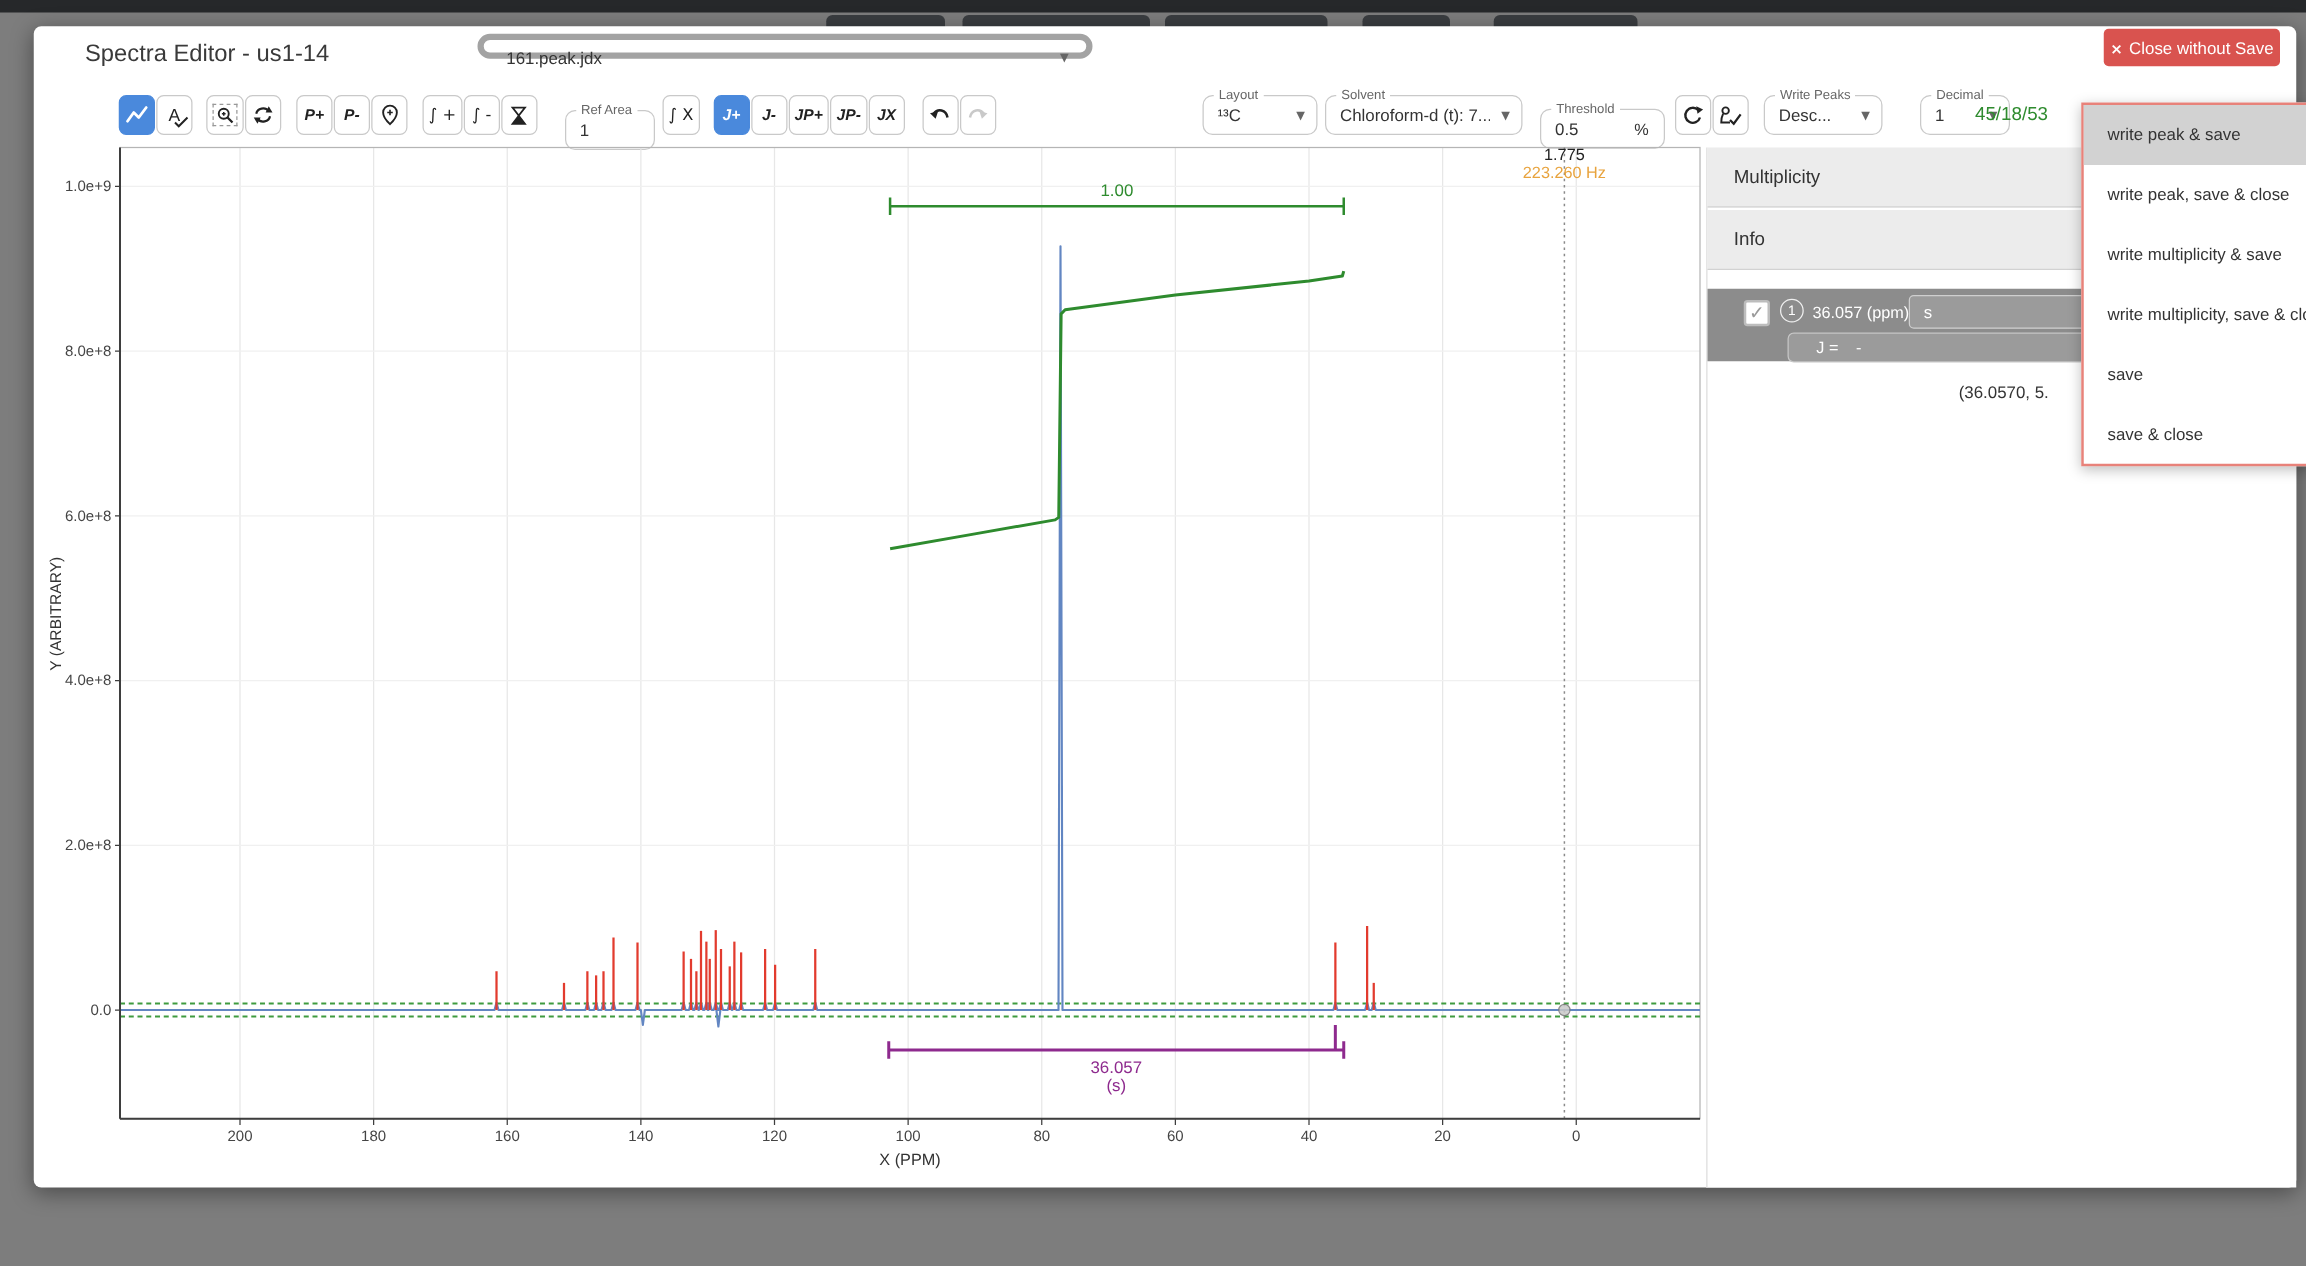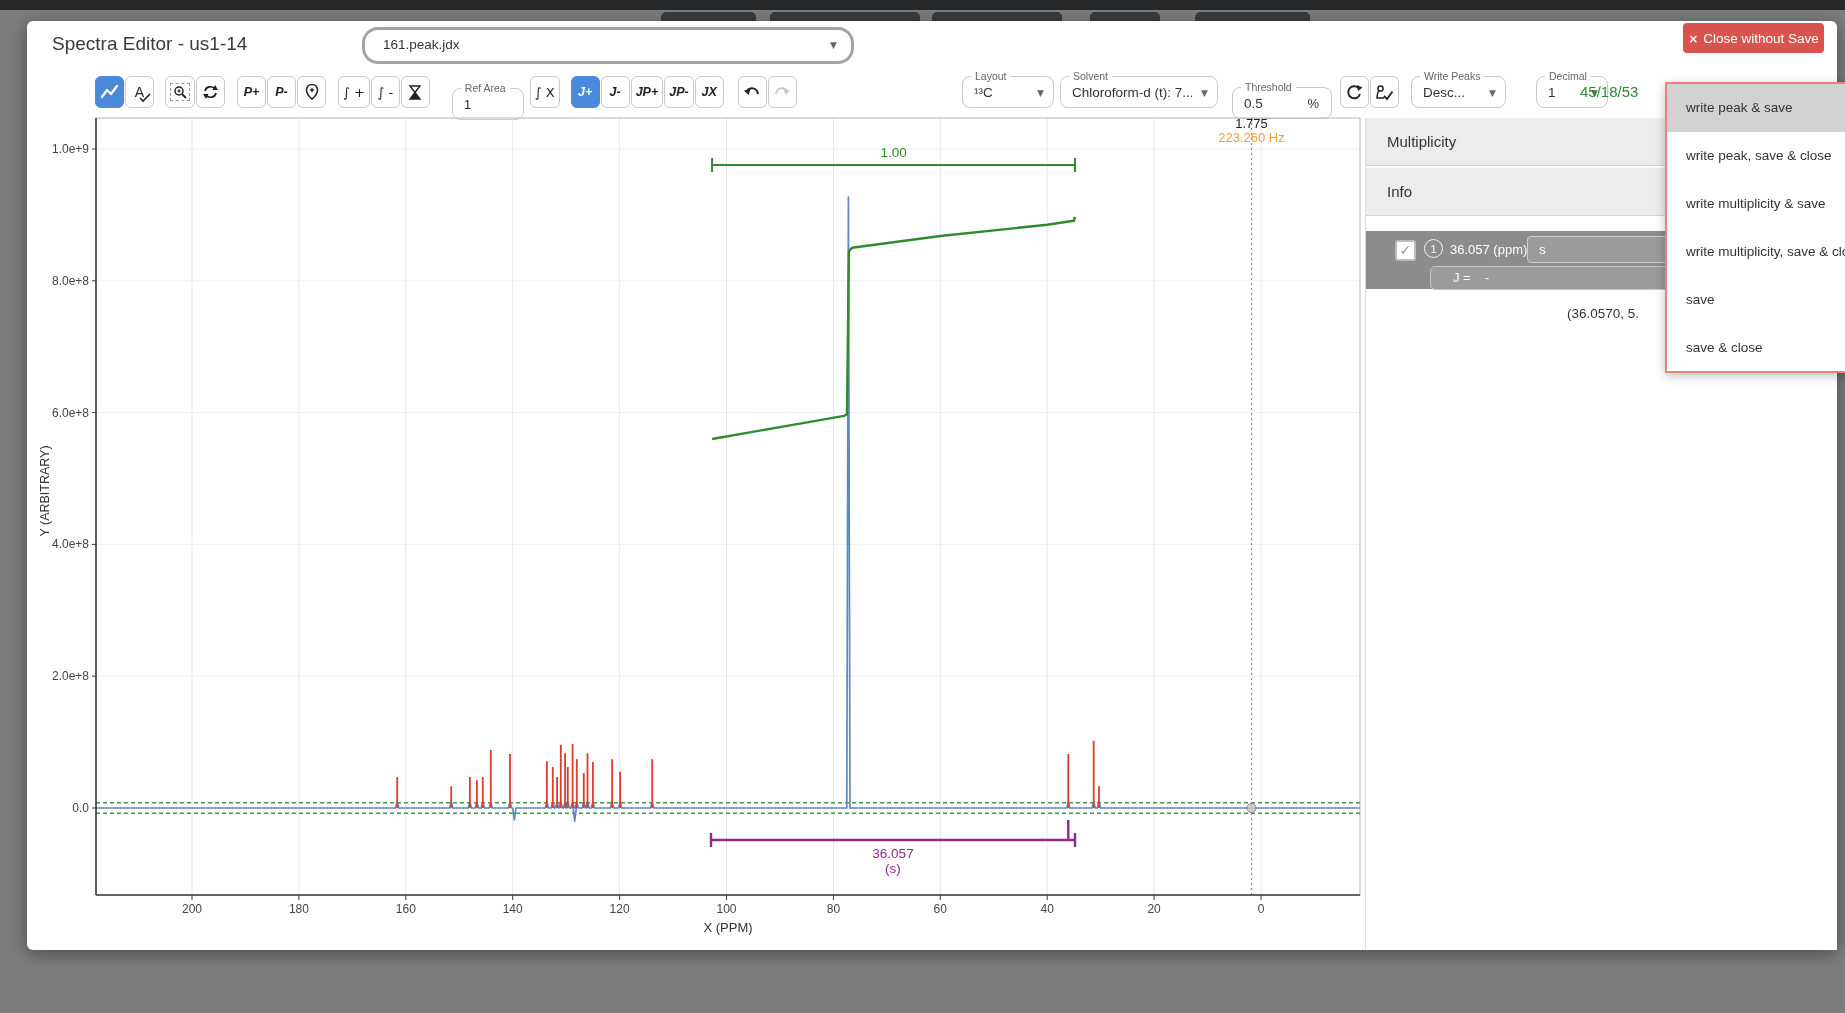--- a/index.html
+++ b/index.html
@@ -2,23 +2,23 @@
 <html><head>
 <meta charset="utf-8">
 <style>
   * { margin:0; padding:0; box-sizing:border-box; }
   html,body { width:1845px; height:1013px; overflow:hidden;
     font-family:"Liberation Sans", sans-serif; background:#7d7d7d; }
   .topstrip { position:absolute; left:0; top:0; width:1845px; height:10px; background:#26282a; }
   .bgbtn { position:absolute; top:12px; height:16px; background:#3a3d40; border-radius:5px; }
   .modal { position:absolute; left:27px; top:21px; width:1810px; height:929px;
     background:#fff; border-radius:6px; box-shadow:0 4px 18px rgba(0,0,0,.4); }
-  .title { position:absolute; left:25px; top:12px; font-size:19px; color:#3a3a3a; }
-  .fileselect { position:absolute; left:335px; top:6px; width:492px; height:37px;
-    border:3px solid #a3a3a3; border-radius:16px; background:#fff; cursor:pointer; }
+  .title { position:absolute; left:41px; top:12px; font-size:19px; color:#3a3a3a; }
+  .fileselect { position:absolute; left:355px; top:6px; width:492px; height:20px;
+    border:5px solid #a3a3a3; border-radius:16px; background:#fff; cursor:pointer; }
   .fileselect .val { position:absolute; left:18px; top:7px; font-size:13.5px; color:#333; }
   .caret { font-family:"DejaVu Sans",sans-serif; font-size:9px; color:#666; }
   .fileselect .caret { position:absolute; right:14px; top:10px; }
   .closebtn { position:absolute; left:1656px; top:2px; width:141px; height:30px;
     background:#d9534f; border:none; border-radius:4px; color:#fff; font-size:13.5px;
     font-family:"Liberation Sans",sans-serif; cursor:pointer; }
   .closebtn .x { font-family:"DejaVu Sans",sans-serif; font-weight:bold; margin-right:5px; font-size:12px;}
   .btn { display:inline-flex; align-items:center; justify-content:center;
     min-width:29px; height:32px; background:#fff; border:1px solid #c9c9c9; border-radius:6px;
     font-size:13px; color:#222; cursor:pointer; font-family:"Liberation Sans",sans-serif; padding:0 4px; }

